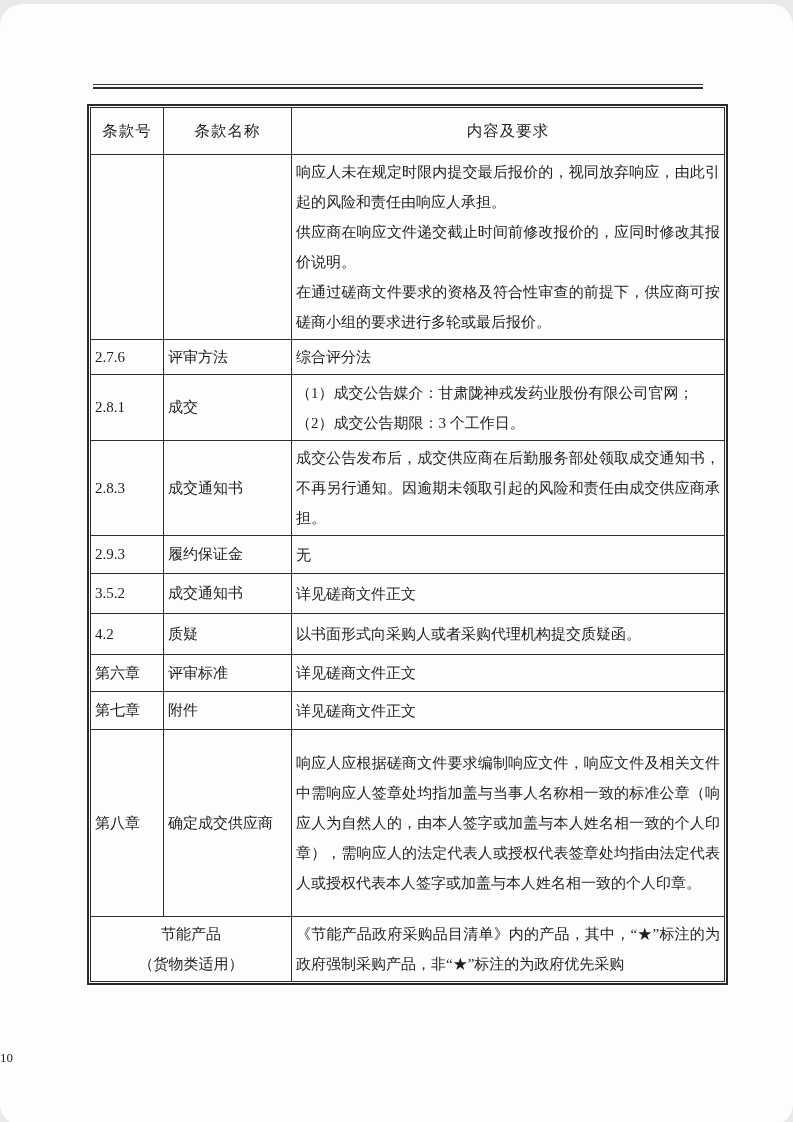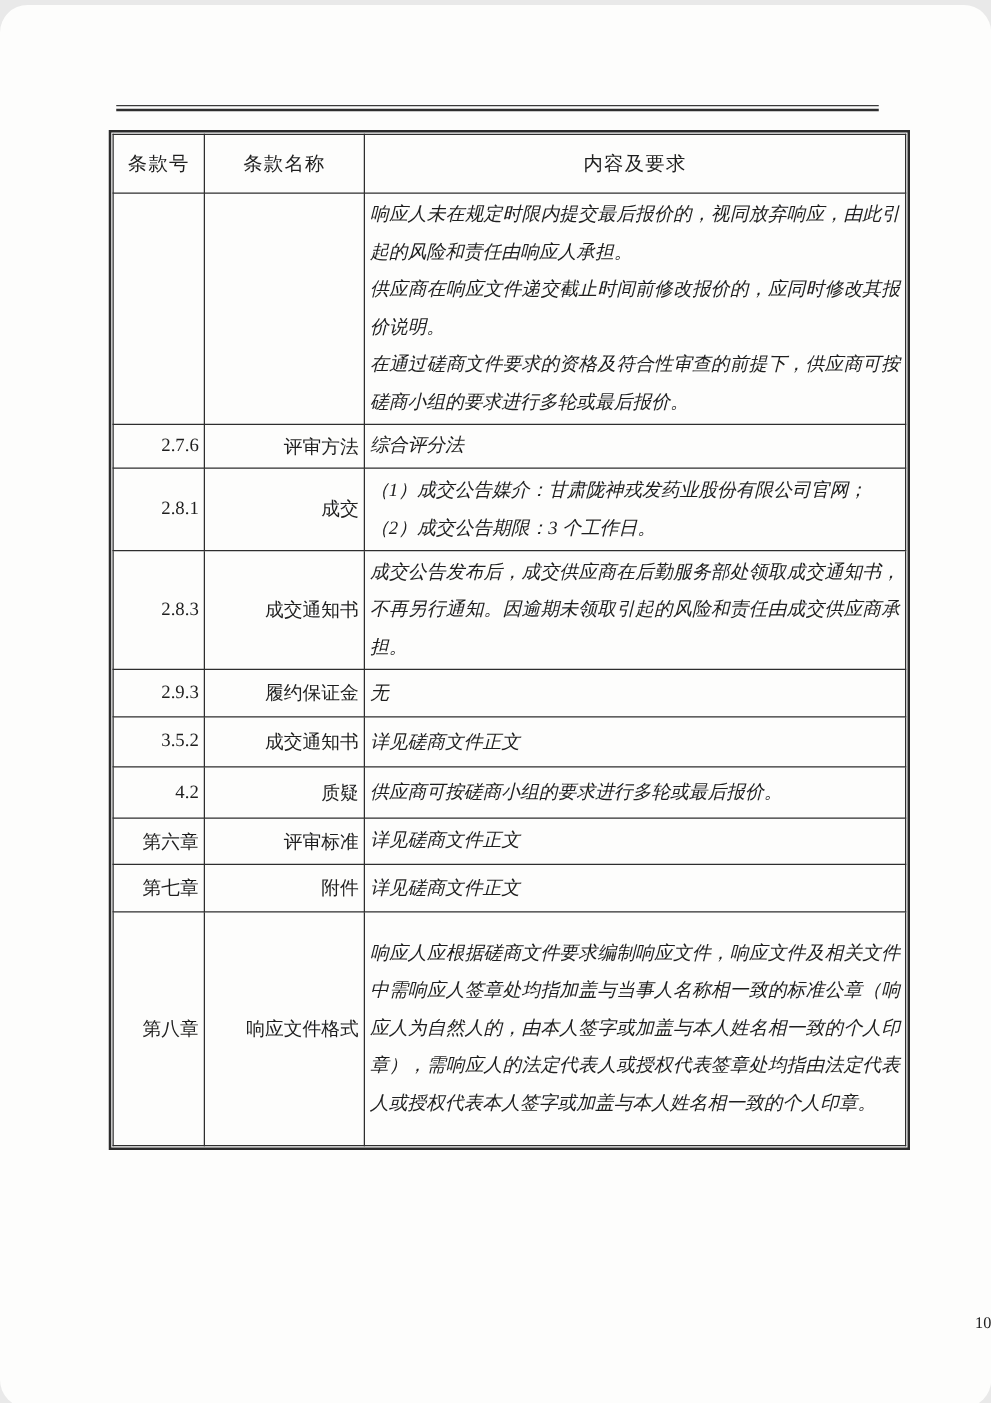--- a/index.html
+++ b/index.html
@@ -48,46 +48,45 @@
     padding: 2px 4px;
     font-weight: normal;
   }
   th.hd {
     font-weight: bold;
     font-size: 15.5px;
     text-align: center;
     letter-spacing: 1px;
   }
   td.no, td.nm {
-    text-align: right;
+    text-align: left;
   }
   td.ct {
     padding: 3px 9px 3px 9px;
   }
   td.ct .para {
     margin: 0;
     line-height: 30px;
     text-align: justify;
     text-justify: inter-ideograph;
-    font-style: italic;
   }
   td.merged {
     text-align: center;
   }
   td.merged .para {
     margin: 0;
     line-height: 30px;
     text-align: center;
   }
   .page-number {
     position: absolute;
     left: 0;
     top: 1046px;
     width: 100%;
-    text-align: right;
+    text-align: left;
     font-size: 13px;
     color: #222;
   }
 </style>
 </head>
 <body>
 
 <div class="page">
 
   <div class="header-rule"></div>
@@ -155,21 +154,21 @@
           <td class="ct">
             <p class="para">详见磋商文件正文</p>
           </td>
         </tr>
 
 
         <tr style="height:41px">
           <td class="no">4.2</td>
           <td class="nm">质疑</td>
           <td class="ct">
-            <p class="para">供应商可按磋商小组的要求进行多轮或最后报价。</p>
+            <p class="para">以书面形式向采购人或者采购代理机构提交质疑函。</p>
           </td>
         </tr>
 
 
         <tr style="height:37px">
           <td class="no">第六章</td>
           <td class="nm">评审标准</td>
           <td class="ct">
             <p class="para">详见磋商文件正文</p>
           </td>
@@ -178,25 +177,34 @@
         <tr style="height:38px">
           <td class="no">第七章</td>
           <td class="nm">附件</td>
           <td class="ct">
             <p class="para">详见磋商文件正文</p>
           </td>
         </tr>
 
         <tr style="height:187px">
           <td class="no">第八章</td>
-          <td class="nm">响应文件格式</td>
+          <td class="nm">确定成交供应商</td>
           <td class="ct">
             <p class="para">响应人应根据磋商文件要求编制响应文件，响应文件及相关文件中需响应人签章处均指加盖与当事人名称相一致的标准公章（响应人为自然人的，由本人签字或加盖与本人姓名相一致的个人印章），需响应人的法定代表人或授权代表签章处均指由法定代表人或授权代表本人签字或加盖与本人姓名相一致的个人印章。</p>
           </td>
         </tr>
 
+        <tr style="height:62px">
+          <td class="merged" colspan="2">
+            <p class="para">节能产品</p>
+            <p class="para">（货物类适用）</p>
+          </td>
+          <td class="ct">
+            <p class="para">《节能产品政府采购品目清单》内的产品，其中，“★”标注的为政府强制采购产品，非“★”标注的为政府优先采购</p>
+          </td>
+        </tr>
       </tbody>
     </table>
   </div>
 
   <div class="page-number">10</div>
 
 </div>
 
 </body></html>

